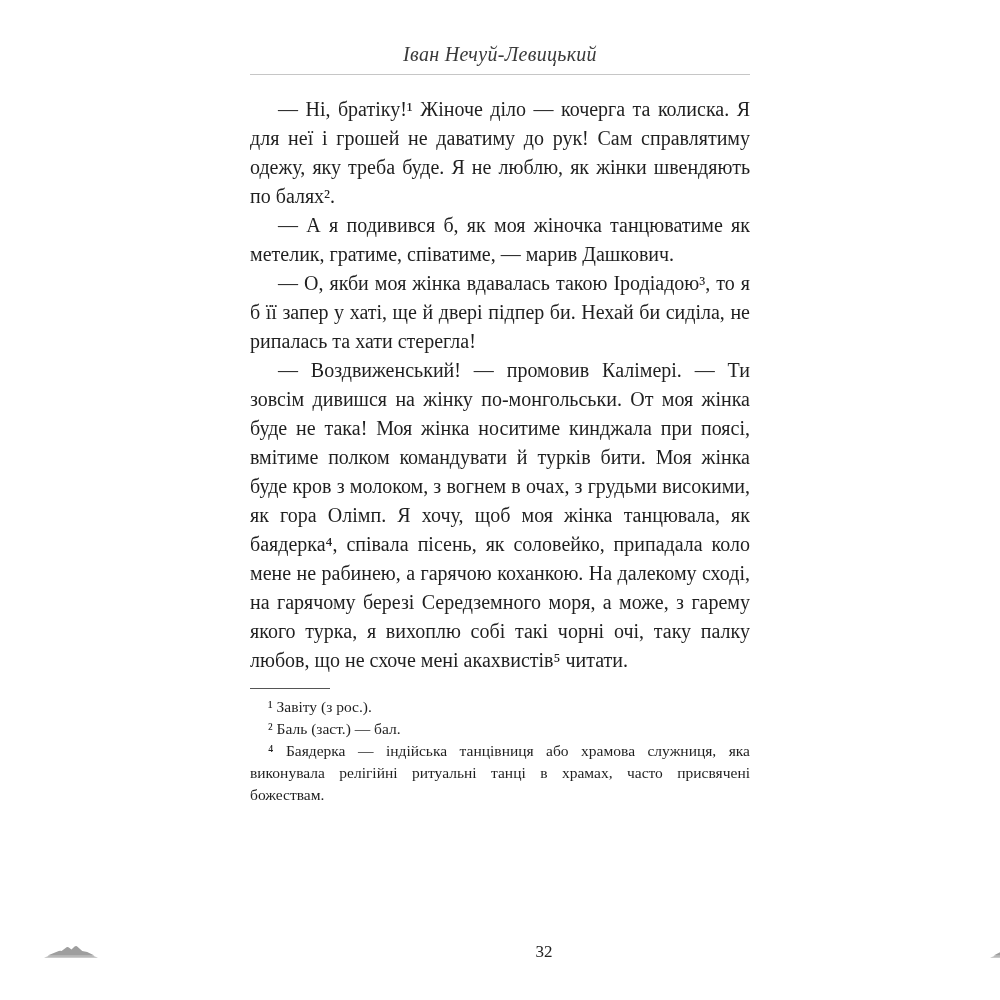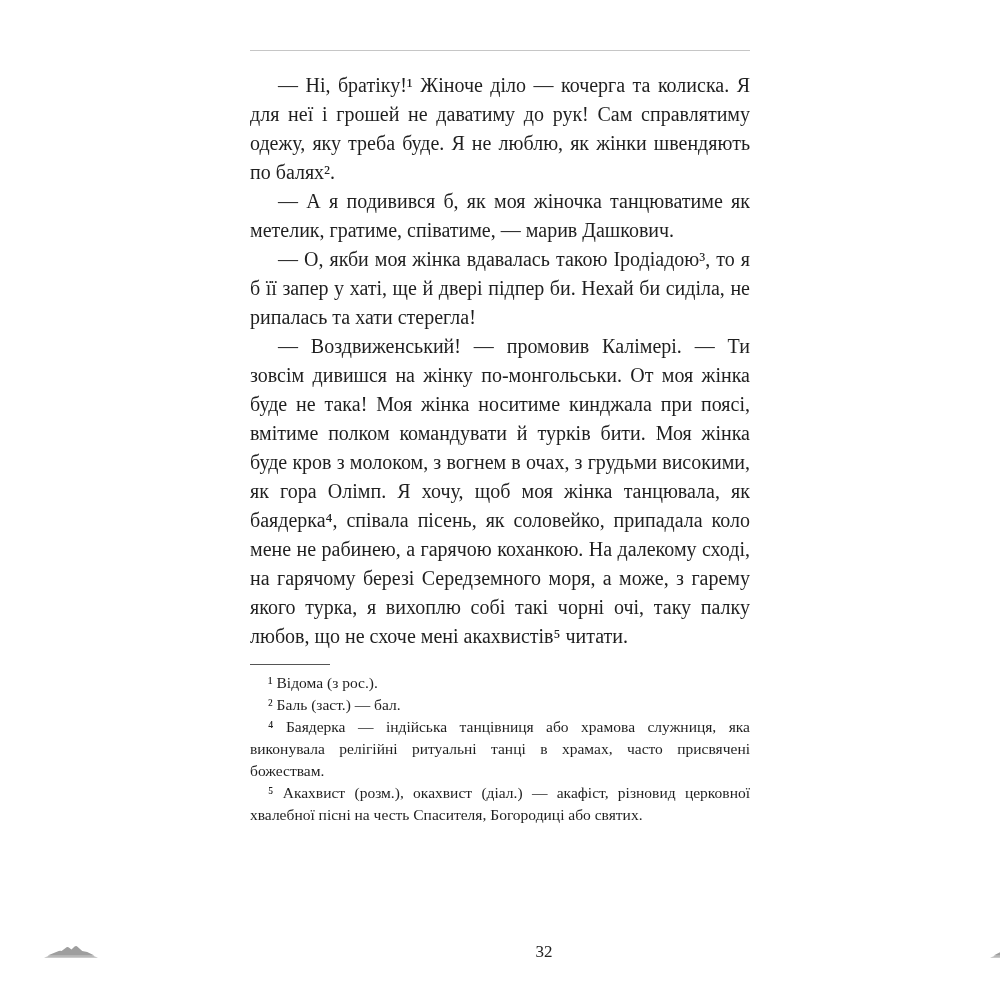--- a/index.html
+++ b/index.html
@@ -76,37 +76,37 @@
   .ornament .mound { fill: var(--ornament, #9e9e9e); }
   .ornament .base  { fill: var(--ornament-base, #b8b8b8); }
 </style>
 </head>
 <body>
 
 <div class="page">
   <div class="column">
 
     <div class="running-header">
+      <div class="author">Іван Нечуй-Левицький</div>
       <hr class="header-rule">
     </div>
 
     <div class="body-text">
         <p>— Ні, братіку!¹ Жіноче діло — кочерга та колиска. Я для неї і грошей не даватиму до рук! Сам справлятиму одежу, яку треба буде. Я не люблю, як жінки швендяють по балях².</p>
         <p>— А я подивився б, як моя жіночка танцюватиме як метелик, гратиме, співатиме, — марив Дашкович.</p>
         <p>— О, якби моя жінка вдавалась такою Іродіадою³, то я б її запер у хаті, ще й двері підпер би. Нехай би сиділа, не рипалась та хати стерегла!</p>
         <p>— Воздвиженський! — промовив Калімері. — Ти зовсім дивишся на жінку по-монгольськи. От моя жінка буде не така! Моя жінка носитиме кинджала при поясі, вмітиме полком командувати й турків бити. Моя жінка буде кров з молоком, з вогнем в очах, з грудьми високими, як гора Олімп. Я хочу, щоб моя жінка танцювала, як баядерка⁴, співала пісень, як соловейко, припадала коло мене не рабинею, а гарячою коханкою. На далекому сході, на гарячому березі Середземного моря, а може, з гарему якого турка, я вихоплю собі такі чорні очі, таку палку любов, що не схоче мені акахвистів⁵ читати.</p>
       </div>
 
     <hr class="footnote-divider">
 
     <div class="footnotes">
-        <p><span>¹ </span><span>Відома </span><span class="it">(з рос.)</span><span>.</span></p>
+        <p><span>¹ </span><span>Завіту </span><span class="it">(з рос.)</span><span>.</span></p>
         <p><span>² </span><span>Баль </span><span class="it">(заст.)</span><span> — бал.</span></p>
         <p><span>⁴ </span><span>Баядерка — індійська танцівниця або храмова служниця, яка виконувала релігійні ритуальні танці в храмах, часто присвячені божествам.</span></p>
-        <p><span>⁵ </span><span>Акахвист </span><span class="it">(розм.)</span><span>, окахвист </span><span class="it">(діал.)</span><span> — акафіст, різновид церковної хвалебної пісні на честь Спасителя, Богородиці або святих.</span></p>
       </div>
 
   </div>
 
   <div class="footer">
     <svg class="ornament" width="54" height="17" viewBox="0 0 60 17" aria-hidden="true">
       <path class="base" d="M0 15.5 L7 12.8 H53 L60 15.5 Z"></path>
       <path class="mound" d="M4 13 L15 8.5 Q17.5 7.2 19.5 8 L24 4.5 Q26 2.6 28 4.2 L30.5 6.2 L34 3 Q35.8 1.6 37.5 3.4 L42.5 8 L48 9 L56 13 Z"></path>
     </svg>
     <span class="page-number">32</span>

